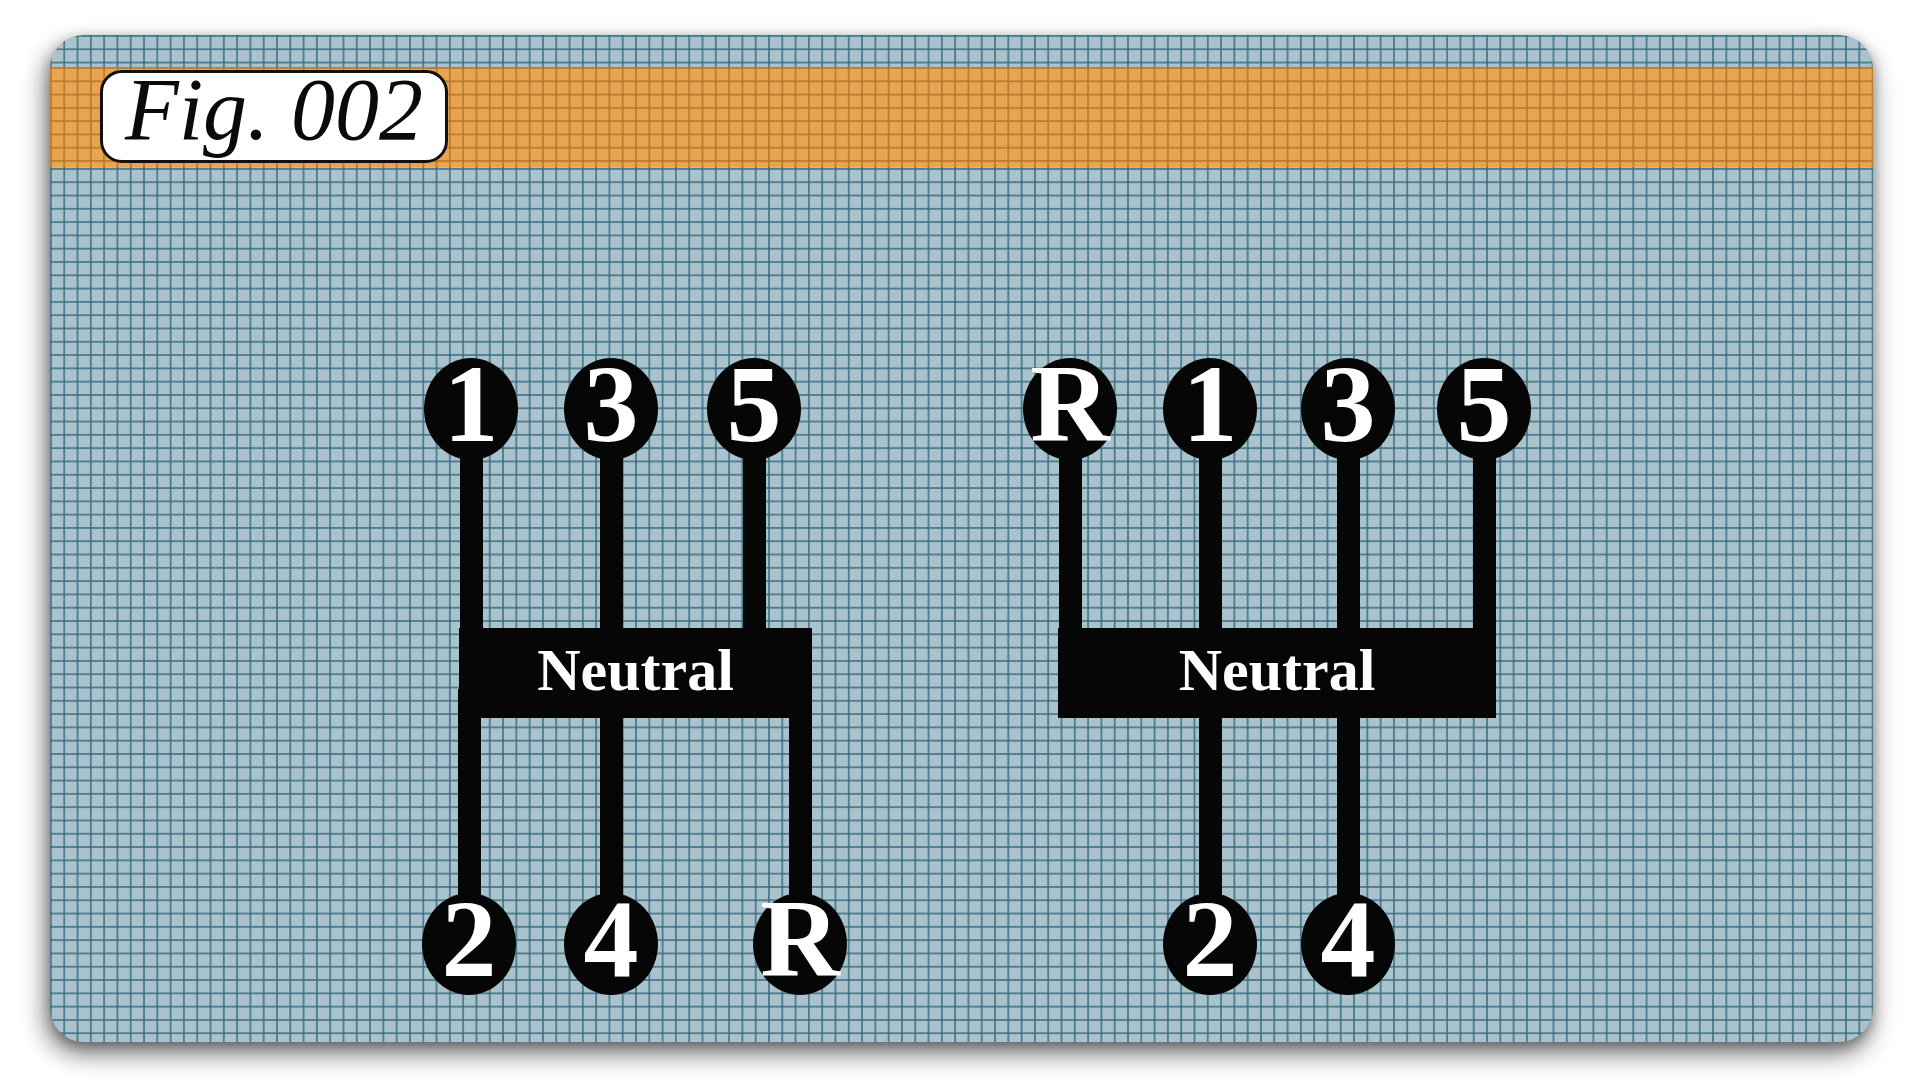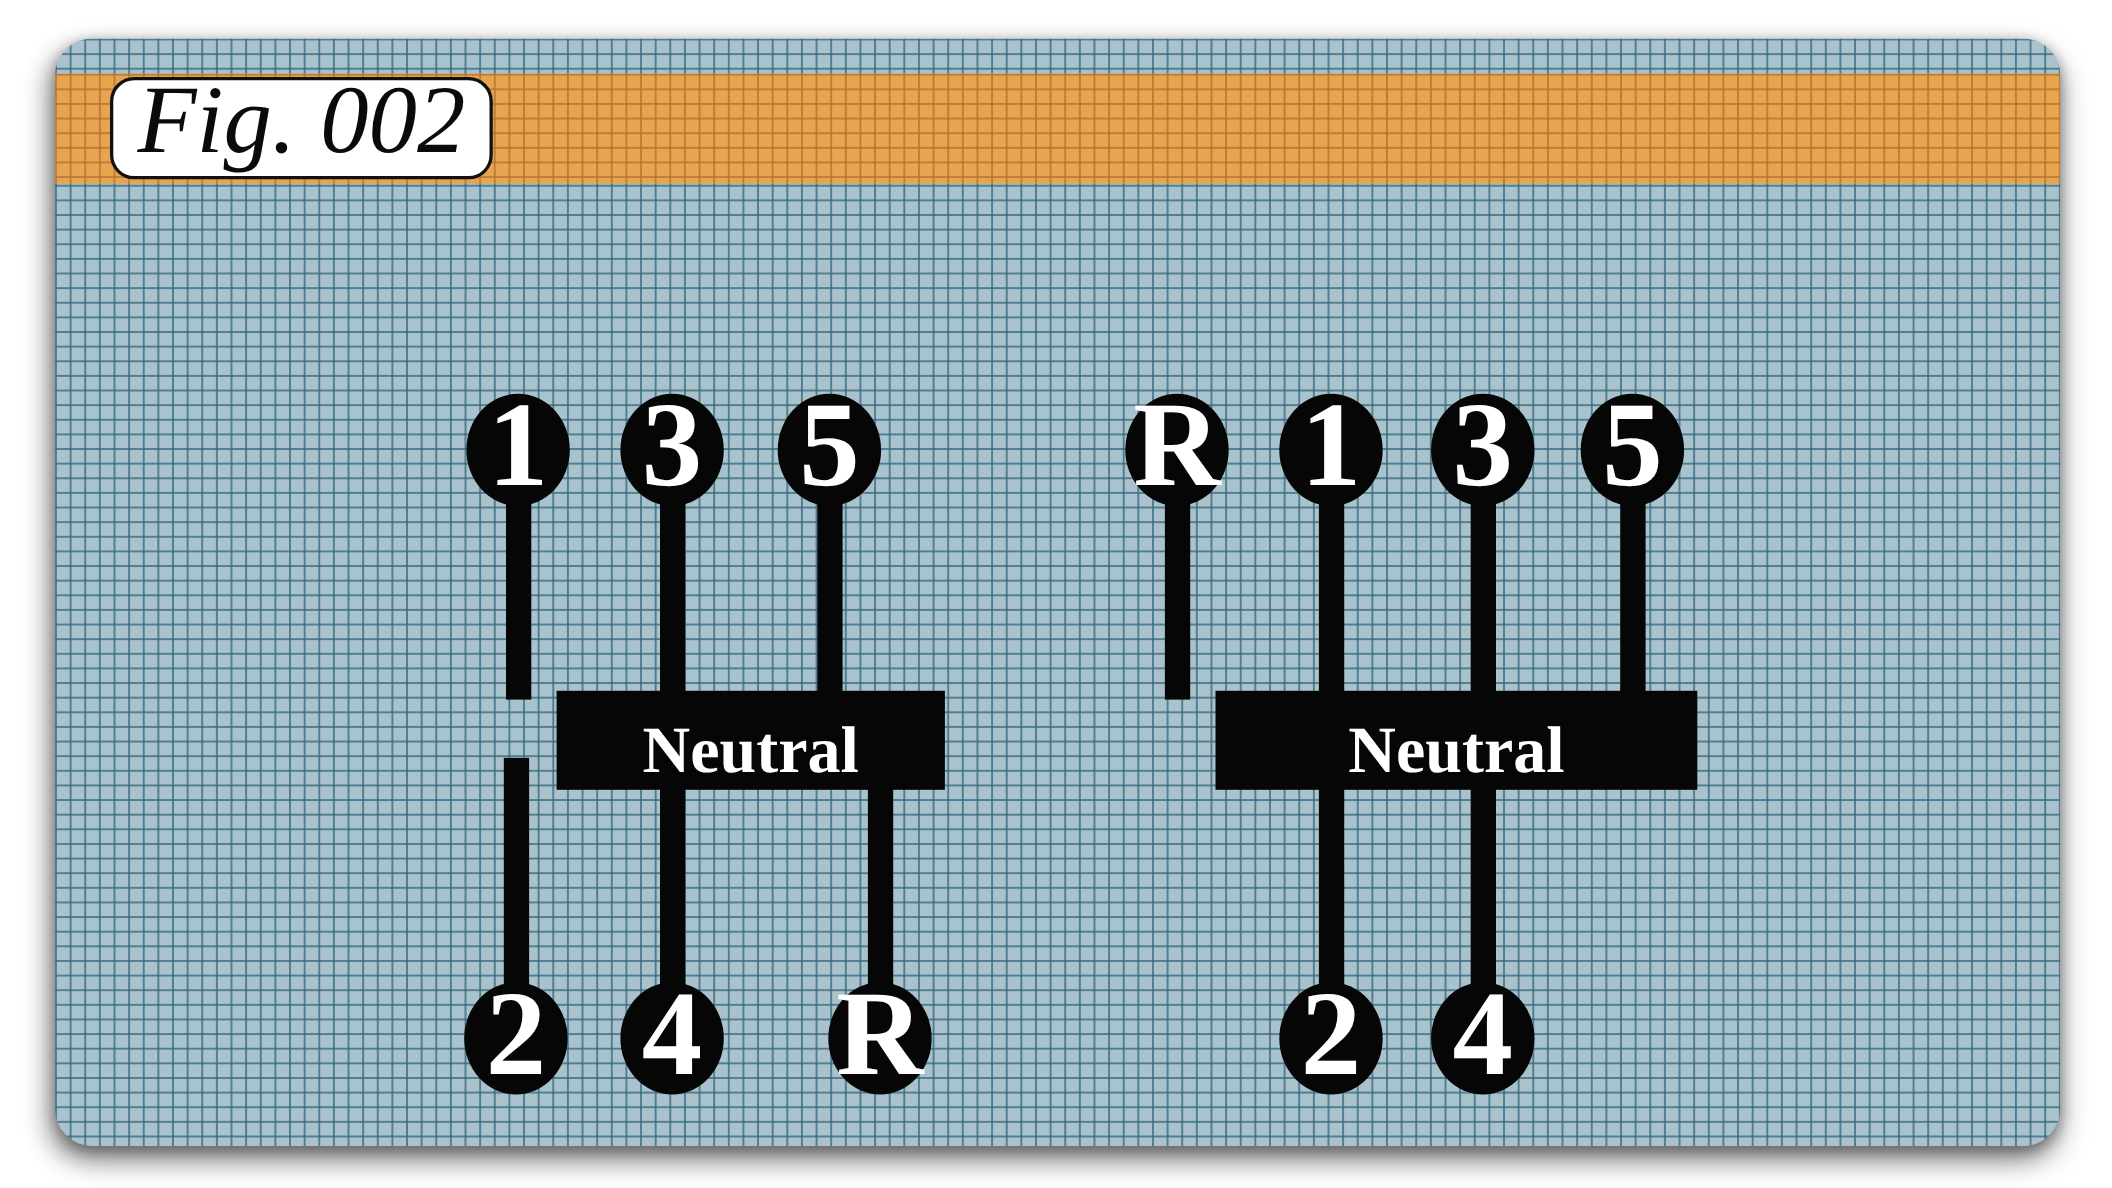--- a/index.html
+++ b/index.html
@@ -108,23 +108,22 @@
   .stem {
     position: absolute;
     width: 23px;
     background: #060606;
   }
   .gearbar {
     position: absolute;
     height: 90px;
     background: #060606;
     display: flex;
-    align-items: flex-end;
+    align-items: center;
     justify-content: center;
-    margin-left: 47px;
   }
   .gearbar .neutral-label {
     color: #ffffff;
     font-weight: bold;
     font-size: 60px;
     line-height: 1;
     padding-bottom: 6px;
     white-space: nowrap;
   }
 </style>

